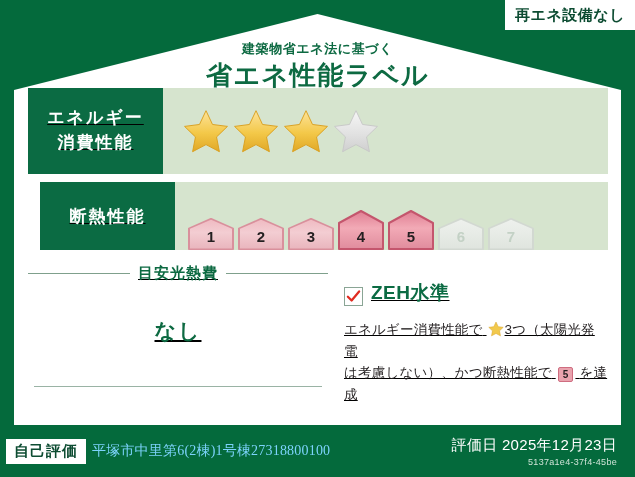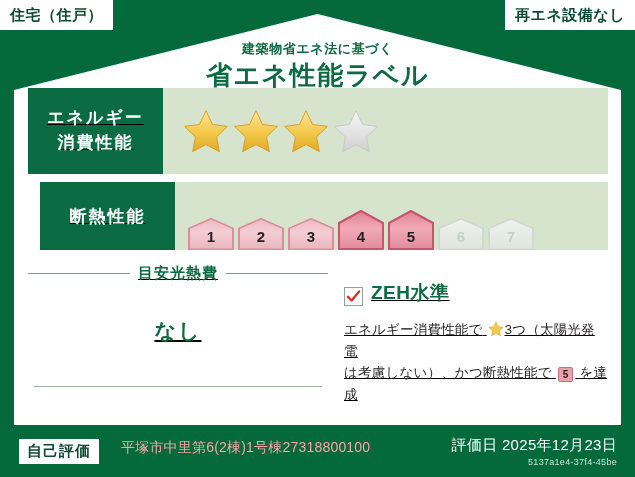--- a/index.html
+++ b/index.html
@@ -104,38 +104,37 @@
     background:#e9a3ae;border:1px solid #cf6d80;
     color:#231f20;font-size:10px;font-weight:bold;
     padding:0 4px;margin:0 2px;border-radius:2px;line-height:13px;
   }
 
   
   #footer{
     position:absolute;left:0;bottom:0;width:635px;height:52px;
     background:#046a3c;display:flex;align-items:center;
   }
-  #footer-left{display:flex;padding-left:19px;}
+  #footer-left{display:flex;align-items:center;padding-left:6px;}
   #self-eval{
     background:#ffffff;color:#0d4c32;font-weight:bold;font-size:15px;
     padding:3px 8px;letter-spacing:1px;
   }
-  #address{color:#fca5a5;font-size:14px;margin-left:22px;letter-spacing:0.2px;}
+  #address{color:#7dd3fc;font-size:14px;margin-left:6px;letter-spacing:0.2px;font-family:Liberation Serif, serif;}
   #footer-right{
     margin-left:auto;padding-right:18px;text-align:right;color:#ffffff;
   }
   #eval-date{font-size:15px;letter-spacing:0.3px;}
   #doc-hash{font-size:9px;color:#cfe3d7;margin-top:2px;letter-spacing:0.3px;}
 </style>
 </head>
 <body>
 
 <div id="label-root">
 
-  <div class="corner-badge" id="badge-left">住宅（住戸）</div>
   <div class="corner-badge" id="badge-right">再エネ設備なし</div>
 
   <div class="house"></div>
 
   <div class="hdr" id="hdr-sub">建築物省エネ法に基づく</div>
   <div class="hdr" id="hdr-main">省エネ性能ラベル</div>
 
   <div id="content">
 
     <div class="perf-row" id="row-energy">

